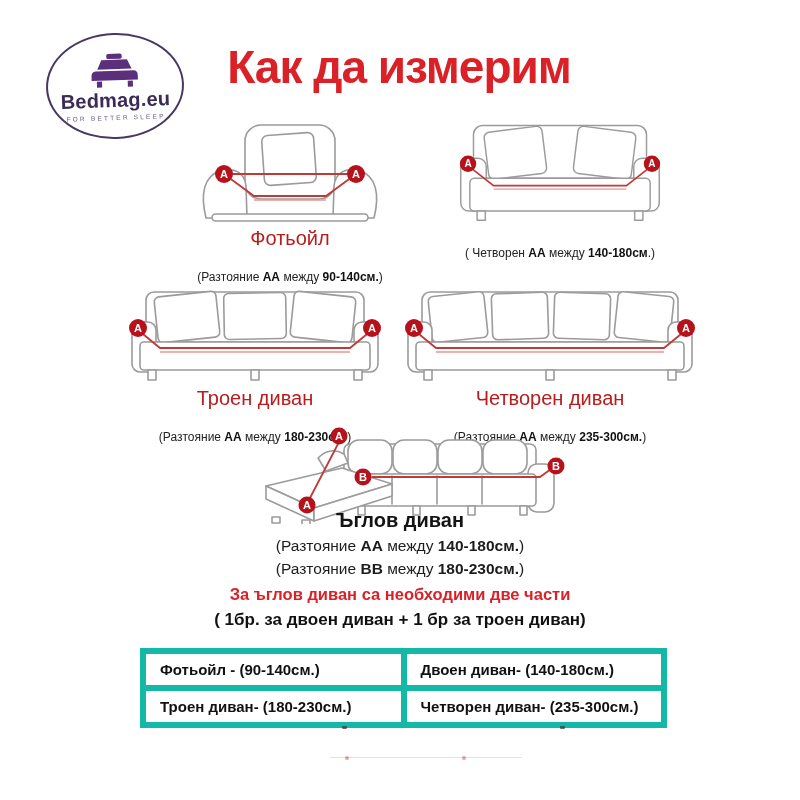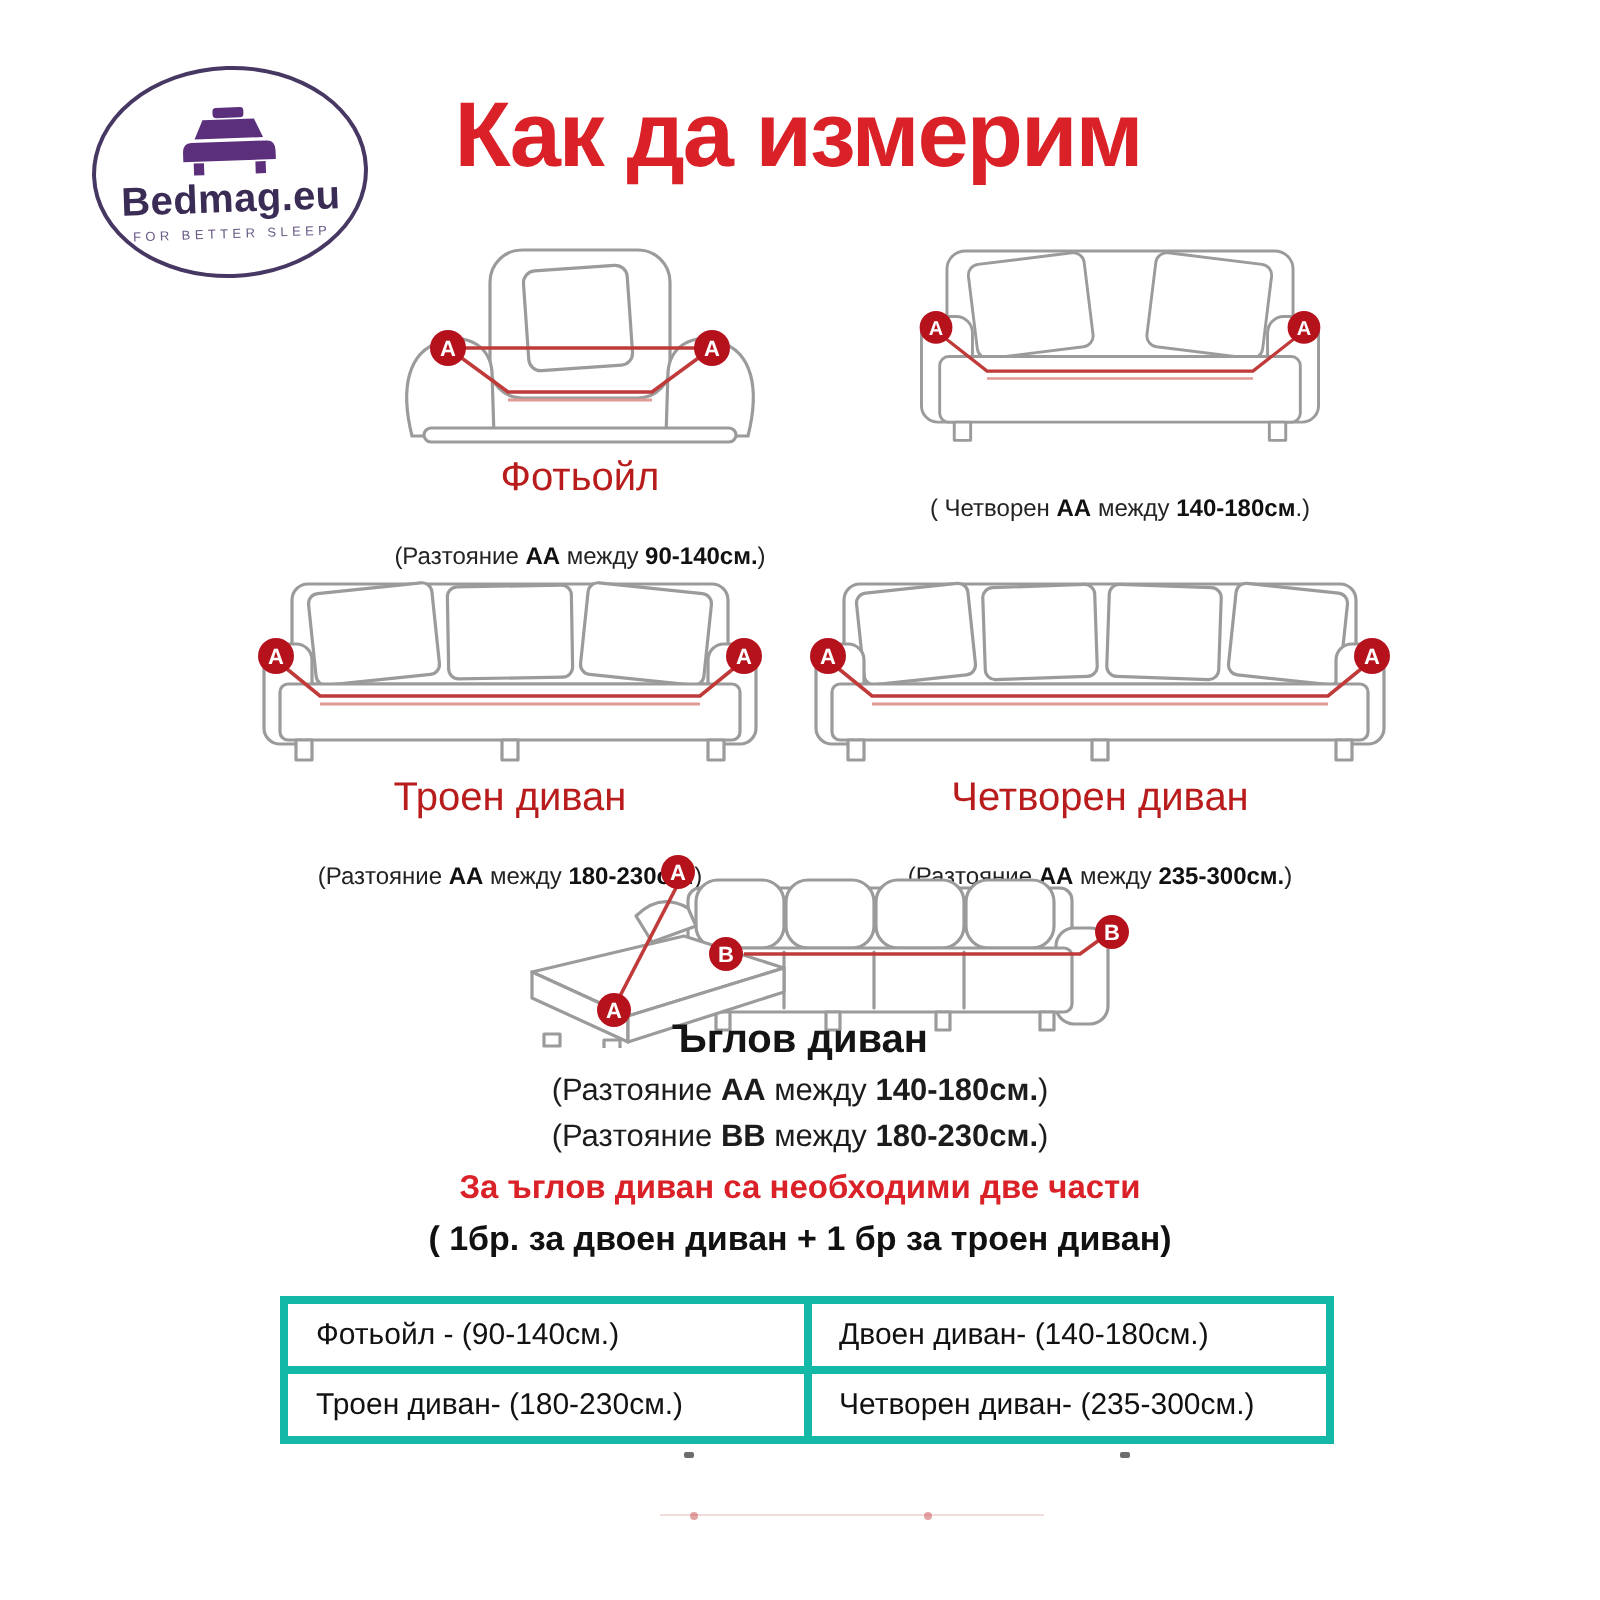--- a/index.html
+++ b/index.html
@@ -30,21 +30,21 @@
 
   
   .corner-stack{left:100px;top:509px;width:600px;text-align:center;}
   .corner-label{font-size:20px;font-weight:bold;color:#141414;}
   .corner-line{font-size:15.5px;margin-top:5px;}
   .note-red{font-size:16.5px;font-weight:bold;color:#da2128;margin-top:7px;}
   .note-black{font-size:17px;font-weight:bold;color:#111;margin-top:6px;}
 
   
   .meas-table{left:140px;top:648px;width:527px;border-collapse:collapse;}
-  .meas-table td{border:4px solid #14b8a6;font-size:15px;font-weight:normal;color:#111;
+  .meas-table td{border:6px solid #14b8a6;font-size:15px;font-weight:bold;color:#111;
                  padding:7px 6px 7px 14px;width:50%;white-space:nowrap;}
 
   
   .ghost-dash{width:5px;height:3px;background:#3c3c3c;border-radius:1px;opacity:.75;}
   .ghost-line{left:330px;top:757px;width:192px;height:1px;background:#e5b9b6;opacity:.5;}
   .ghost-dot{width:4px;height:4px;border-radius:50%;background:#c85a55;opacity:.55;}
 </style>
 </head>
 <body>
 

